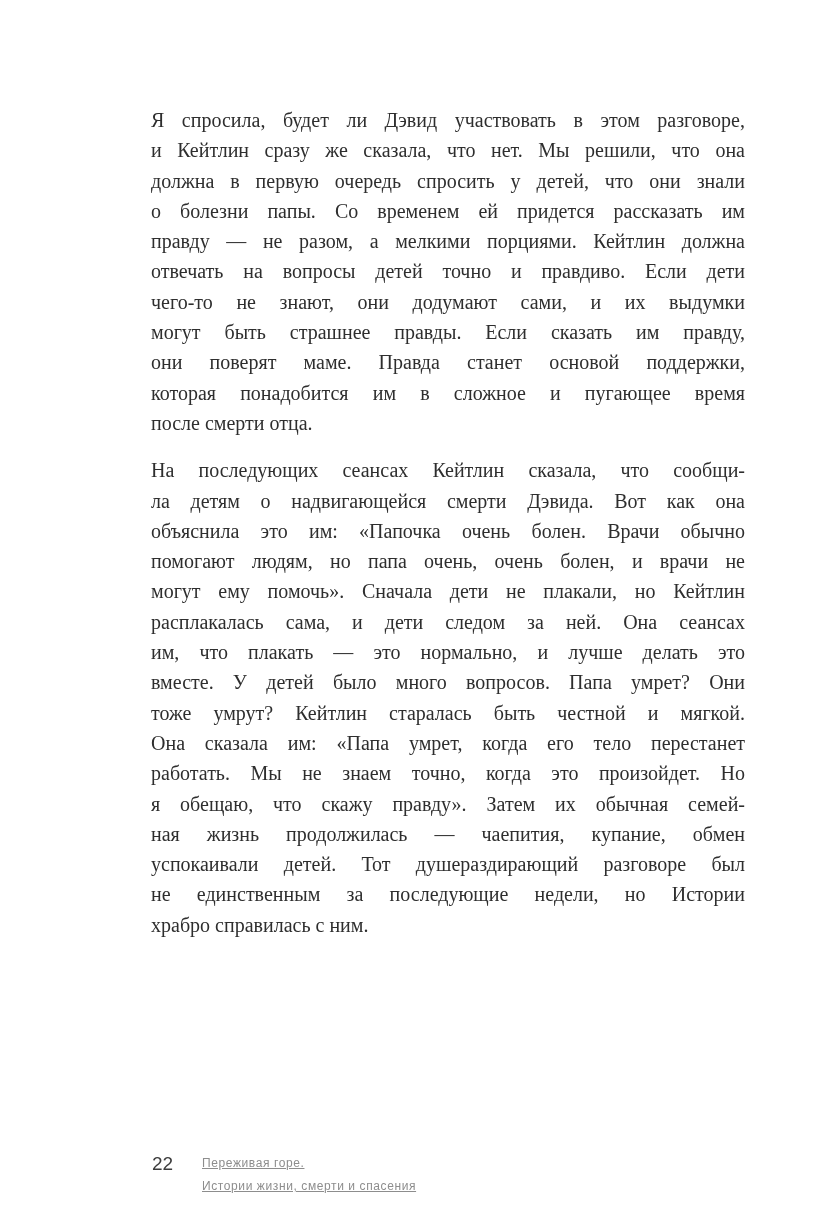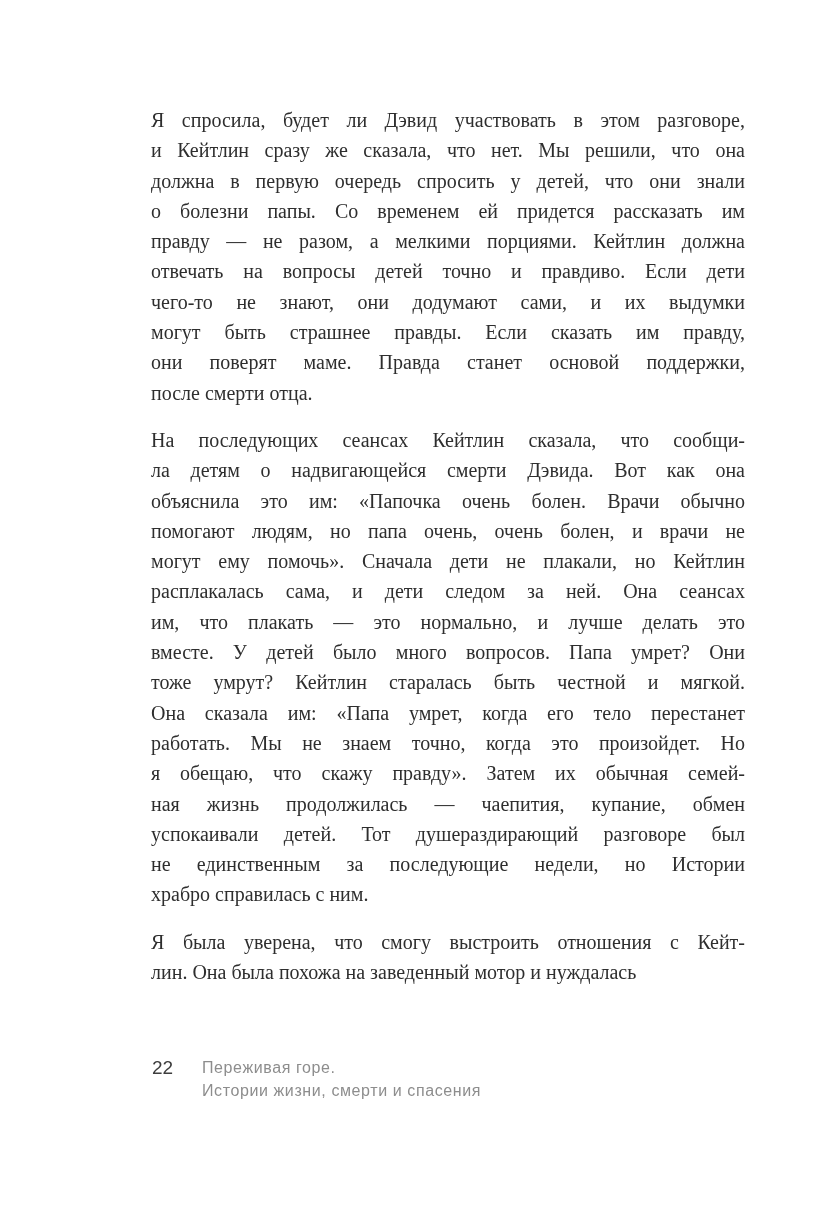--- a/index.html
+++ b/index.html
@@ -33,37 +33,38 @@
     text-align: justify;
     text-align-last: justify;
     overflow: visible;
   }
   .line.last {
     text-align-last: left;
   }
   .footer {
     position: absolute;
     left: 116px;
-    top: 1056px;
+    top: 1152px;
     display: flex;
     align-items: flex-start;
     font-family: "Liberation Sans", "DejaVu Sans", sans-serif;
   }
   .page-number {
     width: 50px;
     flex: 0 0 50px;
     font-size: 19px;
     line-height: 23px;
     color: var(--footer-number-color, #3d3d3d);
   }
   .book-title {
-    font-size: 16px;
+    font-size: 12px;
     line-height: 23px;
     letter-spacing: 0.6px;
     color: var(--footer-title-color, #8d8d8d);
+    text-decoration: underline;
   }
   .book-title .title-line {
     display: block;
   }
 </style>
 </head>
 <body>
 
 <div class="page" style="--bg: #ffffff; --text-color: #2e2e2e; --footer-number-color: #3d3d3d; --footer-title-color: #8d8d8d;">
 
@@ -72,44 +73,41 @@
   <div class="paragraph">
         <div class="line">Я спросила, будет ли Дэвид участвовать в этом разговоре,</div>
         <div class="line">и Кейтлин сразу же сказала, что нет. Мы решили, что она</div>
         <div class="line">должна в первую очередь спросить у детей, что они знали</div>
         <div class="line">о болезни папы. Со временем ей придется рассказать им</div>
         <div class="line">правду — не разом, а мелкими порциями. Кейтлин должна</div>
         <div class="line">отвечать на вопросы детей точно и правдиво. Если дети</div>
         <div class="line">чего-то не знают, они додумают сами, и их выдумки</div>
         <div class="line">могут быть страшнее правды. Если сказать им правду,</div>
         <div class="line">они поверят маме. Правда станет основой поддержки,</div>
+        <div class="line">которая понадобится им в сложное и пугающее время</div>
         <div class="line last">после смерти отца.</div>
       </div>
       <div class="paragraph">
         <div class="line">На последующих сеансах Кейтлин сказала, что сообщи-</div>
         <div class="line">ла детям о надвигающейся смерти Дэвида. Вот как она</div>
         <div class="line">объяснила это им: «Папочка очень болен. Врачи обычно</div>
         <div class="line">помогают людям, но папа очень, очень болен, и врачи не</div>
         <div class="line">могут ему помочь». Сначала дети не плакали, но Кейтлин</div>
         <div class="line">расплакалась сама, и дети следом за ней. Она сеансах</div>
         <div class="line">им, что плакать — это нормально, и лучше делать это</div>
         <div class="line">вместе. У детей было много вопросов. Папа умрет? Они</div>
         <div class="line">тоже умрут? Кейтлин старалась быть честной и мягкой.</div>
         <div class="line">Она сказала им: «Папа умрет, когда его тело перестанет</div>
         <div class="line">работать. Мы не знаем точно, когда это произойдет. Но</div>
         <div class="line">я обещаю, что скажу правду». Затем их обычная семей-</div>
         <div class="line">ная жизнь продолжилась — чаепития, купание, обмен</div>
         <div class="line">успокаивали детей. Тот душераздирающий разговоре был</div>
         <div class="line">не единственным за последующие недели, но Истории</div>
         <div class="line last">храбро справилась с ним.</div>
       </div>
-      <div class="paragraph">
-        <div class="line">Я была уверена, что смогу выстроить отношения с Кейт-</div>
-        <div class="line last">лин. Она была похожа на заведенный мотор и нуждалась</div>
-      </div>
     </div>
 
   <div class="footer">
     <div class="page-number">22</div>
     <div class="book-title">
       <span class="title-line">Переживая горе.</span>
       <span class="title-line">Истории жизни, смерти и спасения</span>
     </div>
   </div>
 

